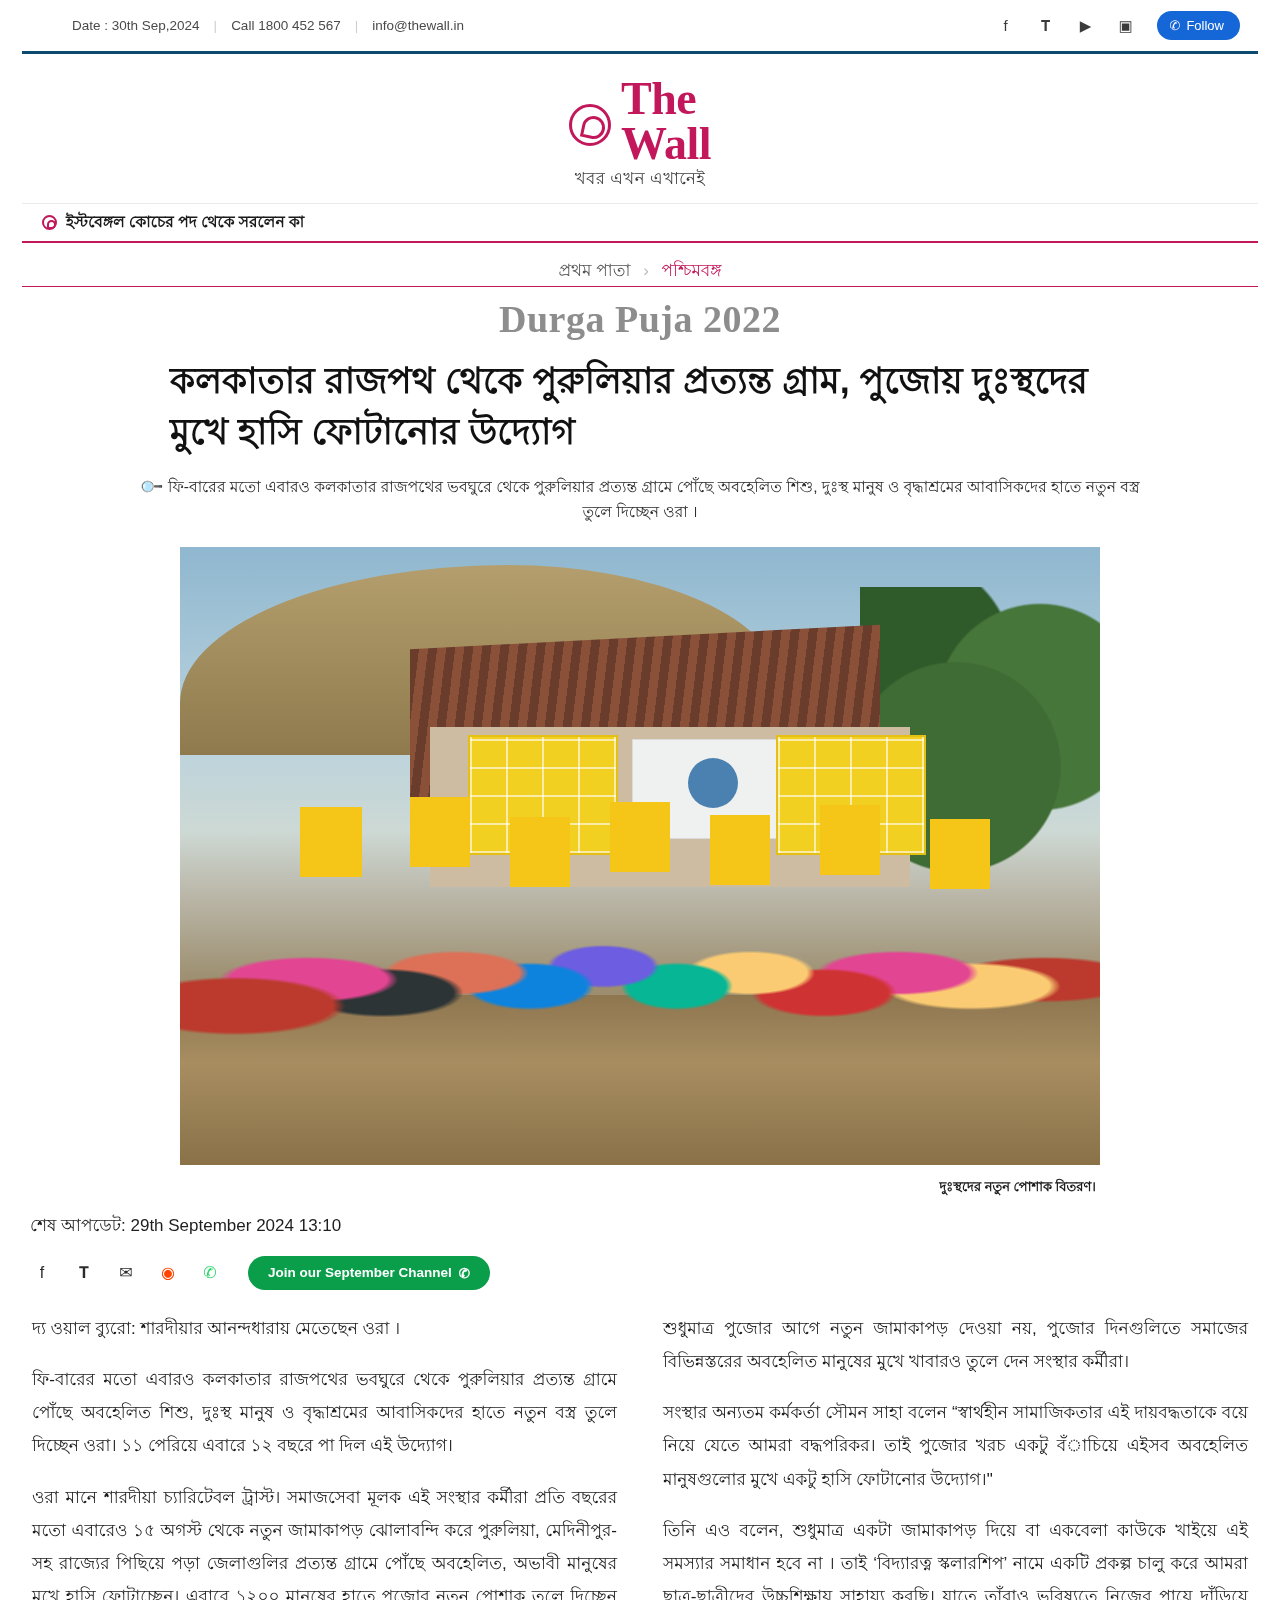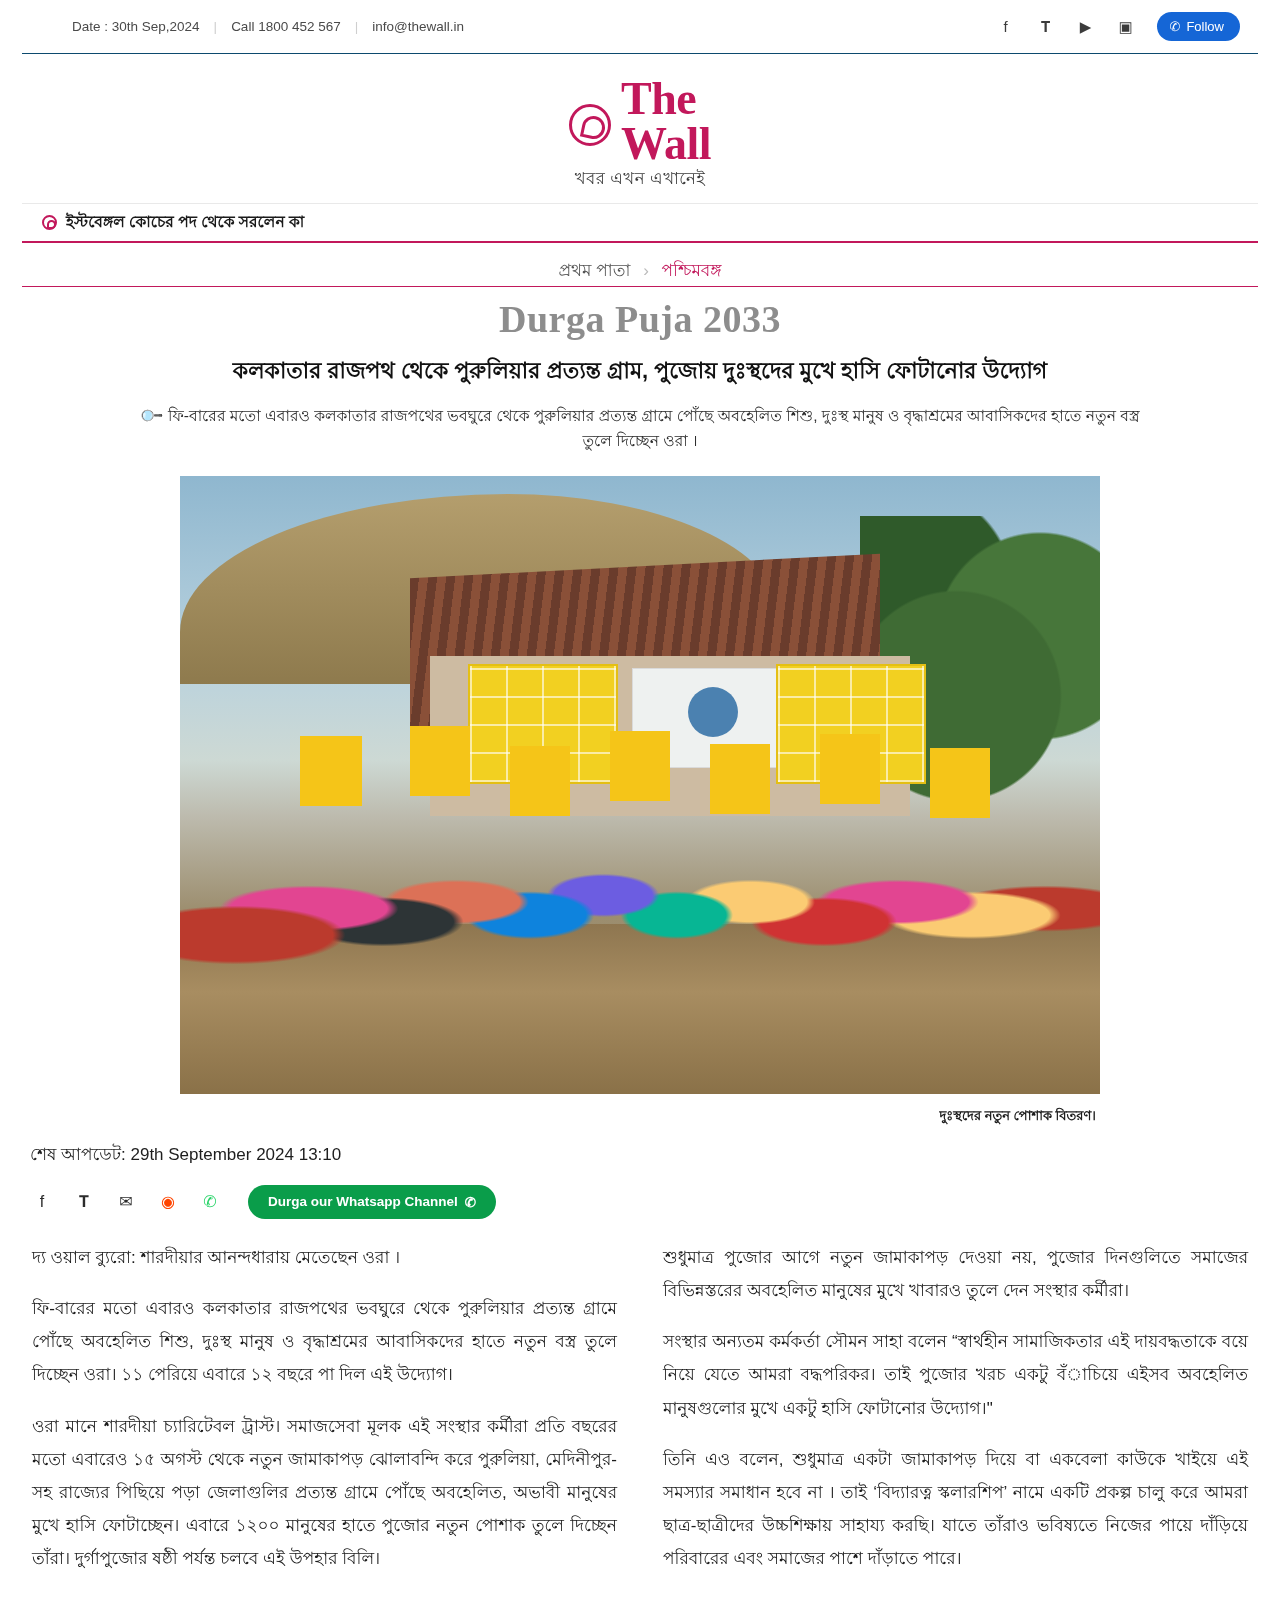--- a/index.html
+++ b/index.html
@@ -19,21 +19,21 @@
     background: #fff;
     padding-left: 22px;
     padding-right: 22px;
   }
 
   
   .topbar {
     display: flex;
     align-items: center;
     height: 54px;
-    border-bottom: 1px solid #0c4a6e;
+    border-bottom: 3px solid #0c4a6e;
     padding: 0 18px 0 50px;
   }
   .topbar-left {
     display: flex;
     align-items: center;
     font-size: 13.5px;
     color: #4a4a4a;
     gap: 0px;
   }
   .topbar-left span.sep {
@@ -182,22 +182,22 @@
   .section-title {
     text-align: center;
     font-family: "Liberation Serif", serif;
     font-size: 38px;
     font-weight: bold;
     color: #8d8d8d;
     margin: 6px 0 14px;
     letter-spacing: 0.5px;
   }
   .headline {
-    text-align: center;
-    font-size: 22px;
+    text-align: left;
+    font-size: 36px;
     line-height: 1.42;
     font-weight: bold;
     color: #111;
     max-width: 960px;
     margin: 12px auto;
     padding: 0 10px;
   }
   .subhead {
     text-align: center;
     font-size: 15.5px;
@@ -407,21 +407,21 @@
       <span>ইস্টবেঙ্গল কোচের পদ থেকে সরলেন কা</span>
     </span>
   </div>
 
   <div class="breadcrumb">
     <span>প্রথম পাতা</span>
     <span class="crumb-sep">›</span>
     <span class="crumb-active">পশ্চিমবঙ্গ</span>
   </div>
 
-  <div class="section-title">Durga Puja 2033</div>
+  <div class="section-title">Durga Puja 2022</div>
   <h1 class="headline">কলকাতার রাজপথ থেকে পুরুলিয়ার প্রত্যন্ত গ্রাম, পুজোয় দুঃস্থদের মুখে হাসি ফোটানোর উদ্যোগ</h1>
   <div class="subhead">
     <span class="mag">🔍</span>
     <span>ফি-বারের মতো এবারও কলকাতার রাজপথের ভবঘুরে থেকে পুরুলিয়ার প্রত্যন্ত গ্রামে পোঁছে অবহেলিত শিশু, দুঃস্থ মানুষ ও বৃদ্ধাশ্রমের আবাসিকদের হাতে নতুন বস্ত্র তুলে দিচ্ছেন ওরা ।</span>
   </div>
 
   <div class="hero-wrap">
     <div class="hero">
       <div class="sky"></div>
       <div class="trees"></div>
@@ -441,21 +441,21 @@
   </div>
 
   <div class="meta-row">শেষ আপডেট: 29th September 2024 13:10</div>
   <div class="share-row">
     <span class="share-ic">f</span>
     <span class="share-ic">𝐓</span>
     <span class="share-ic">✉</span>
     <span class="share-ic reddit">◉</span>
     <span class="share-ic wa">✆</span>
     <button class="wa-channel">
-      <span>Durga our Whatsapp Channel</span>
+      <span>Join our September Channel</span>
       <span>✆</span>
     </button>
   </div>
 
   <div class="columns">
     <div class="col">
       <p>দ্য ওয়াল ব্যুরো: শারদীয়ার আনন্দধারায় মেতেছেন ওরা ।</p>
       <p>ফি-বারের মতো এবারও কলকাতার রাজপথের ভবঘুরে থেকে পুরুলিয়ার প্রত্যন্ত গ্রামে পোঁছে অবহেলিত শিশু, দুঃস্থ মানুষ ও বৃদ্ধাশ্রমের আবাসিকদের হাতে নতুন বস্ত্র তুলে দিচ্ছেন ওরা। ১১ পেরিয়ে এবারে ১২ বছরে পা দিল এই উদ্যোগ।</p>
       <p>ওরা মানে শারদীয়া চ্যারিটেবল ট্রাস্ট। সমাজসেবা মূলক এই সংস্থার কর্মীরা প্রতি বছরের মতো এবারেও ১৫ অগস্ট থেকে নতুন জামাকাপড় ঝোলাবন্দি করে পুরুলিয়া, মেদিনীপুর-সহ রাজ্যের পিছিয়ে পড়া জেলাগুলির প্রত্যন্ত গ্রামে পোঁছে অবহেলিত, অভাবী মানুষের মুখে হাসি ফোটাচ্ছেন। এবারে ১২০০ মানুষের হাতে পুজোর নতুন পোশাক তুলে দিচ্ছেন তাঁরা। দুর্গাপুজোর ষষ্ঠী পর্যন্ত চলবে এই উপহার বিলি।</p>
     </div>

